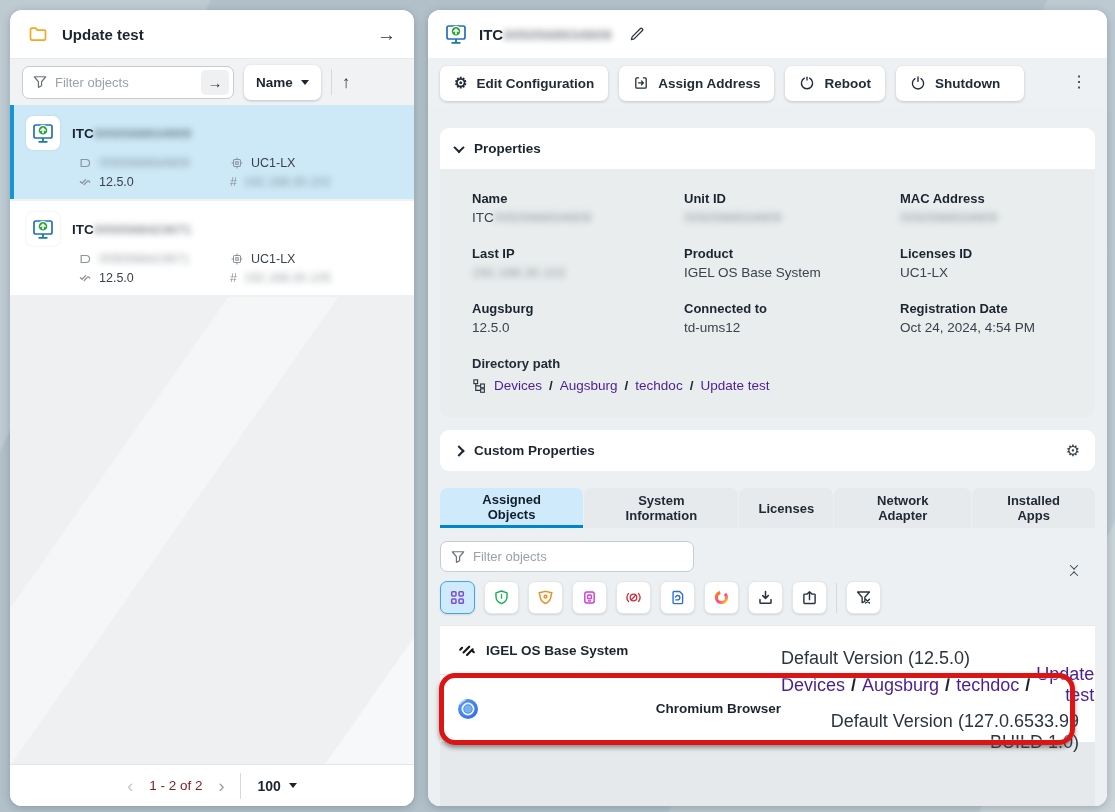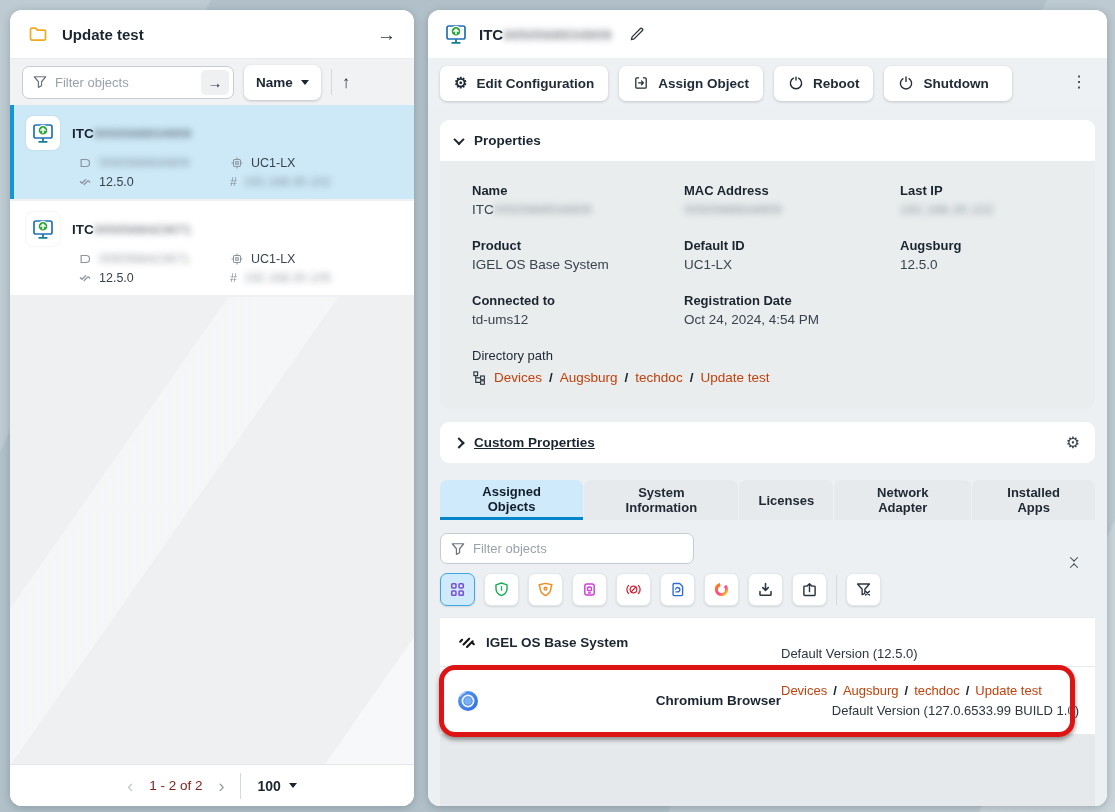--- a/index.html
+++ b/index.html
@@ -60,57 +60,57 @@
   .dt-header{ height:48px; flex:none; display:flex; align-items:center; gap:11px; padding:0 16px; background:#fff; }
   .dt-title{ font-weight:700; font-size:15px; color:#1b2530; display:flex; }
   .edit-pencil{ background:none; border:none; cursor:pointer; margin-left:6px; display:flex; }
   .dt-toolbar{ height:50px; flex:none; background:#eef1f3; display:flex; align-items:center; gap:11px; padding:0 12px; position:relative; white-space:nowrap; overflow:hidden;}
   .tb-btn{ height:35px; background:#fff; border:none; border-radius:7px; box-shadow:0 1px 3px rgba(16,24,40,.2); display:flex; align-items:center; gap:9px; padding:0 14px; font-weight:700; font-size:13.5px; color:#222c36; cursor:pointer; flex:none; font-family:inherit;}
   .tb-btn.disabled{ color:#a7b0b8; cursor:default; }
   .tb-btn.clipped{ width:128px; overflow:hidden; }
   .kebab-btn{ position:absolute; right:20px; top:14px; background:none; border:none; font-size:16px; color:#2b3540; cursor:pointer; }
   .dt-content{ flex:1; background:#edf0f2; padding:12px 12px 0 12px; display:flex; flex-direction:column; overflow:hidden; }
 
-  .props-card{ border-radius:9px; overflow:hidden; flex:none; }
+  .props-card{ border-radius:9px; overflow:hidden; flex:none;margin-top:8px; }
   .card-head{ height:41px; background:#fff; display:flex; align-items:center; gap:11px; padding:0 15px; cursor:pointer;}
   .card-head .label{ font-weight:700; font-size:13.5px; color:#1b2530; }
   .chev{ width:8px; height:8px; border-right:2px solid #1b2530; border-bottom:2px solid #1b2530; flex:none;}
   .chev.down{ transform:rotate(45deg) translate(-1px,-1px); }
   .chev.right{ transform:rotate(-45deg); }
   .props-body{ background:#e9edee; padding:22px 24px 24px 32px; display:grid; grid-template-columns:212px 216px 1fr; row-gap:21px; }
   .field .flabel{ font-weight:700; font-size:13px; color:#1b2530; }
   .field .fvalue{ font-size:13.5px; color:#39434d; margin-top:4px; display:flex; }
   .dirpath{ grid-column:1 / -1; }
   .dirpath .crumbs{ margin-top:7px; display:flex; align-items:center; gap:7px; font-size:13.5px; }
-  .crumb{ color:#c2410c; text-decoration:none; cursor:pointer; }
+  .crumb{ color:#4c1d95; text-decoration:none; cursor:pointer; }
   .crumb-sep{ color:#1b2530; font-weight:700; }
 
   .custom-card{ margin-top:13px; background:#fff; border-radius:9px; height:41px; display:flex; align-items:center; gap:11px; padding:0 15px; flex:none; cursor:pointer;}
-  .custom-card .label{ font-weight:700; font-size:13.5px; color:#1b2530; flex:1;text-decoration:underline;}
+  .custom-card .label{ font-weight:700; font-size:13.5px; color:#1b2530; flex:1;}
   .gear-glyph{ background:none; border:none; font-size:16px; color:#39434d; cursor:pointer;}
 
   .tabs{ margin-top:17px; display:flex; gap:1px; flex:none; }
   .tab{ height:40px; background:#e7eaec; border:none; border-radius:7px 7px 0 0; padding:0 19px; font-weight:700; font-size:13px; color:#202a34; cursor:pointer; font-family:inherit;}
   .tab.active{ background:#cfeafa; border-bottom:3px solid #0084cc; color:#101e2c; }
 
   .assigned-band{ padding:13px 0 0 0; flex:none; position:relative;}
   .assigned-band .filter-input{ width:254px; height:31px; }
   .icon-row{ margin-top:9px; display:flex; align-items:center; gap:9px; }
   .obj-filter-btn{ width:35px; height:33px; background:#fff; border:1px solid #e3e7ea; border-radius:7px; display:flex; align-items:center; justify-content:center; cursor:pointer; box-shadow:0 1px 2px rgba(16,24,40,.12); flex:none;}
   .obj-filter-btn.selected{ background:#cfeafa; border:1.5px solid #3fa7e2; }
   .collapse-btn{ position:absolute; right:18px; top:36px; background:none; border:none; cursor:pointer; display:flex; flex-direction:column; align-items:center; gap:1px;}
   .collapse-btn .chev{ width:6px; height:6px; border-width:1.6px; border-color:#39434d;}
 
   .obj-list{ margin-top:11px; flex:none; }
   .obj-row{ background:#fff; display:flex; align-items:center; padding:0 16px; border-bottom:1px solid #e7eaec; position:relative;}
   .obj-row.first{ height:50px; border-top:1px solid #e7eaec;}
   .obj-row.tall{ height:68px;text-align:right; }
   .obj-icon{ width:30px; flex:none; display:flex; align-items:center; }
   .obj-name{ flex:1; font-weight:700; font-size:13.5px; color:#1b2530; }
-  .obj-right{ width:298px; display:flex; flex-direction:column; gap:5px; font-size:13px; }
+  .obj-right{ width:298px; display:flex; flex-direction:column; gap:5px; font-size:18px; }
   .obj-row.first .obj-right{ justify-content:flex-end; padding-bottom:5px; height:100%; }
   .obj-row.tall .obj-right{ justify-content:center; height:100%; }
   .obj-crumbs{ display:flex; gap:6px; align-items:center; }
   .obj-version{ color:#2b3540; }
   .obj-row.highlighted::after{ content:""; position:absolute; left:-1px; right:20px; top:-2px; bottom:-3px;
      border:5px solid #dc1414; border-radius:16px; pointer-events:none;
      box-shadow:0 3px 4px rgba(70,70,70,.55), inset 0 0 0 1px rgba(255,255,255,.35); }
   .bottom-fill{ flex:1; background:#e5e9eb; }
   svg{ display:block; }
 </style>
@@ -287,21 +287,21 @@
       <span style="font-size:15px;">⚙</span>
       <span>Edit Configuration</span>
     </button>
     <button class="tb-btn">
       <span>
           <svg width="16" height="16" viewBox="0 0 20 20" fill="none" stroke="#222c36" stroke-width="1.6" stroke-linecap="round" stroke-linejoin="round">
             <path d="M7 3.5H4.8A1.3 1.3 0 0 0 3.5 4.8v10.4a1.3 1.3 0 0 0 1.3 1.3h10.4a1.3 1.3 0 0 0 1.3-1.3V4.8a1.3 1.3 0 0 0-1.3-1.3H13"></path>
             <path d="M7 9.8h6M13 9.8l-2.4-2.4M13 9.8l-2.4 2.4"></path>
           </svg>
         </span>
-      <span>Assign Object</span>
+      <span>Assign Address</span>
     </button>
     <button class="tb-btn">
       <span>
           <svg width="16" height="16" viewBox="0 0 20 20" fill="none" stroke="#222c36" stroke-width="1.7" stroke-linecap="round">
             <path d="M10 2.8v3.4"></path>
             <path d="M13.2 4a7 7 0 1 1-6.4 0"></path>
           </svg>
         </span>
       <span>Reboot</span>
     </button>
@@ -326,41 +326,48 @@
       </div>
       <div class="props-body">
         <div class="field">
             <div class="flabel">Name</div>
             <div class="fvalue">
               <span>ITC</span>
               <span class="redacted">0050568934909</span>
             </div>
           </div>
         <div class="field">
-            <div class="flabel">MAC Address</div>
+            <div class="flabel">Unit ID</div>
             <div class="fvalue">
               <span></span>
               <span class="redacted">0050568934909</span>
             </div>
           </div>
         <div class="field">
+            <div class="flabel">MAC Address</div>
+            <div class="fvalue">
+              <span></span>
+              <span class="redacted">0050568934909</span>
+            </div>
+          </div>
+        <div class="field">
             <div class="flabel">Last IP</div>
             <div class="fvalue">
               <span></span>
               <span class="redacted">192.168.30.102</span>
             </div>
           </div>
         <div class="field">
             <div class="flabel">Product</div>
             <div class="fvalue">
               <span>IGEL OS Base System</span>
             </div>
           </div>
         <div class="field">
-            <div class="flabel">Default ID</div>
+            <div class="flabel">Licenses ID</div>
             <div class="fvalue">
               <span>UC1-LX</span>
             </div>
           </div>
         <div class="field">
             <div class="flabel">Augsburg</div>
             <div class="fvalue">
               <span>12.5.0</span>
             </div>
           </div>
@@ -370,21 +377,21 @@
               <span>td-ums12</span>
             </div>
           </div>
         <div class="field">
             <div class="flabel">Registration Date</div>
             <div class="fvalue">
               <span>Oct 24, 2024, 4:54 PM</span>
             </div>
           </div>
         <div class="dirpath">
-          <div class="flabel field" style="font-weight:400;">Directory path</div>
+          <div class="flabel field" style="font-weight:700;">Directory path</div>
           <div class="crumbs">
             <span>
                 <svg width="15" height="15" viewBox="0 0 20 20" fill="none" stroke="#2b3540" stroke-width="1.5">
                   <rect x="2.5" y="2.5" width="5" height="5"></rect>
                   <rect x="11.5" y="8" width="5" height="5"></rect>
                   <rect x="11.5" y="14.5" width="5" height="4.5"></rect>
                   <path d="M5 7.5v9h6.5M5 10.5h6.5"></path>
                 </svg>
               </span>
             <a class="crumb">Devices</a>

